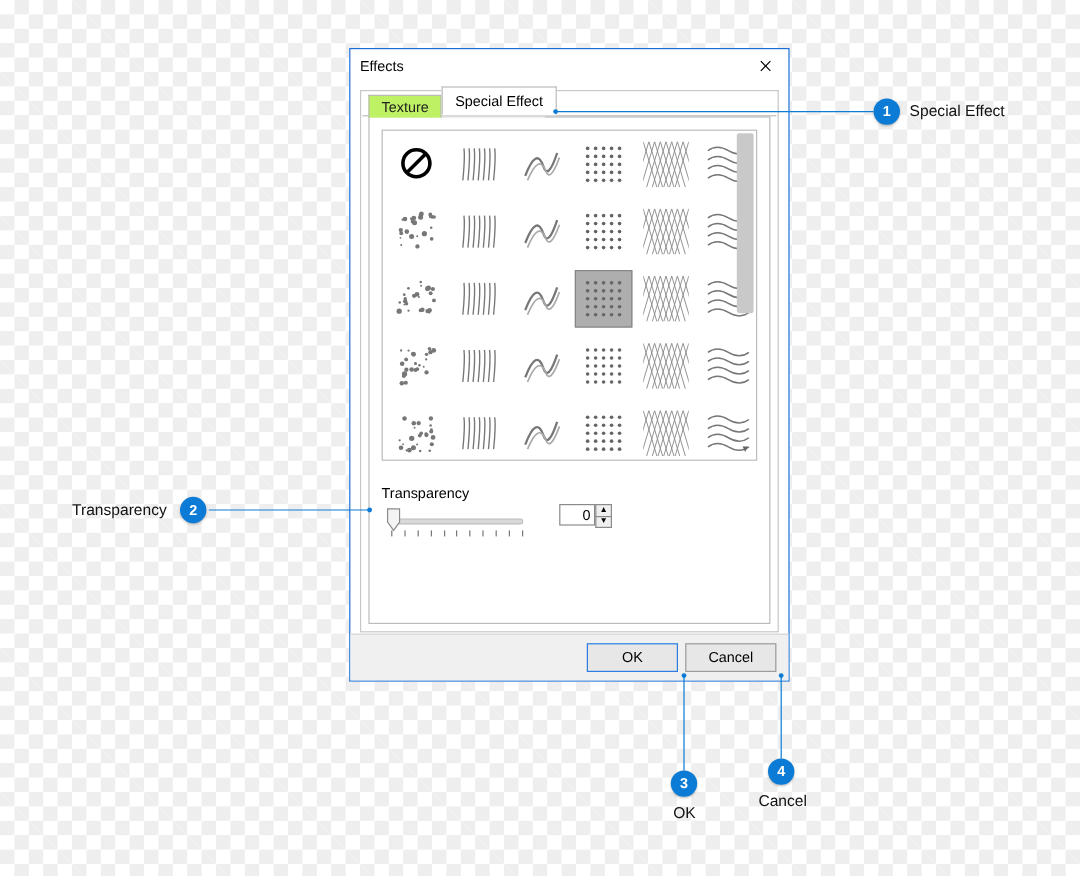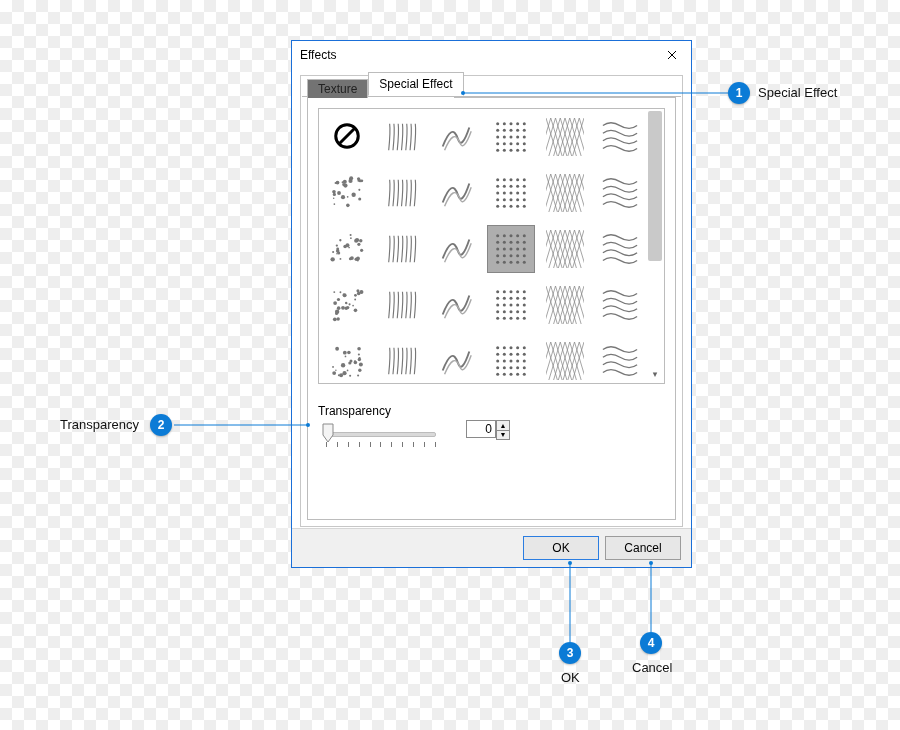--- a/index.html
+++ b/index.html
@@ -8,21 +8,21 @@
     position:relative;
     background-image:
       linear-gradient(45deg,#eee 25%,transparent 25%,transparent 75%,#eee 75%,#eee),
       linear-gradient(45deg,#eee 25%,transparent 25%,transparent 75%,#eee 75%,#eee);
     background-size:24px 24px;
     background-position:0 0,12px 12px;
     background-color:#fff;
   }
   
   .dialog{
-    position:absolute;left:291px;top:40px;width:401px;height:528px;
+    position:absolute;left:291px;top:40px;width:367px;height:528px;
     background:#fff;border:1px solid #1a6fd8;box-sizing:border-box;
     box-shadow:0 0 0 0 rgba(0,0,0,0);
   }
   .titlebar{
     height:28px;display:flex;align-items:center;justify-content:space-between;
     padding:0 6px 0 8px;
   }
   .titlebar .title{font-size:12px;}
   .titlebar .close{
     width:26px;height:20px;display:flex;align-items:center;justify-content:center;
@@ -33,21 +33,21 @@
     position:absolute;left:8px;right:8px;top:34px;bottom:40px;
     background:#fff;border:1px solid #c7c7c7;box-sizing:border-box;
   }
   
   .tabstrip{position:absolute;left:6px;top:-2px;height:22px;display:flex;align-items:flex-end;z-index:2;}
   .tab{
     border:1px solid #bcbcbc;border-bottom:none;background:#f4f4f4;
     padding:3px 10px;font-size:12px;margin-right:0;position:relative;top:1px;
     cursor:default;
   }
-  .tab.inactive{background:#737373;color:#222;top:2px;padding-top:2px;padding-bottom:2px;}
+  .tab.inactive{background:#bef264;color:#222;top:2px;padding-top:2px;padding-bottom:2px;}
   .tab.active{
     background:#fff;border-bottom:1px solid #fff;top:0;
     padding-top:4px;padding-bottom:4px;
   }
   .tabrule{
     position:absolute;left:1px;right:1px;top:20px;height:0;border-top:1px solid #bcbcbc;z-index:1;
   }
   .tabpage{
     position:absolute;left:6px;right:6px;top:21px;bottom:6px;
     background:#fff;border:1px solid #bcbcbc;box-sizing:border-box;

